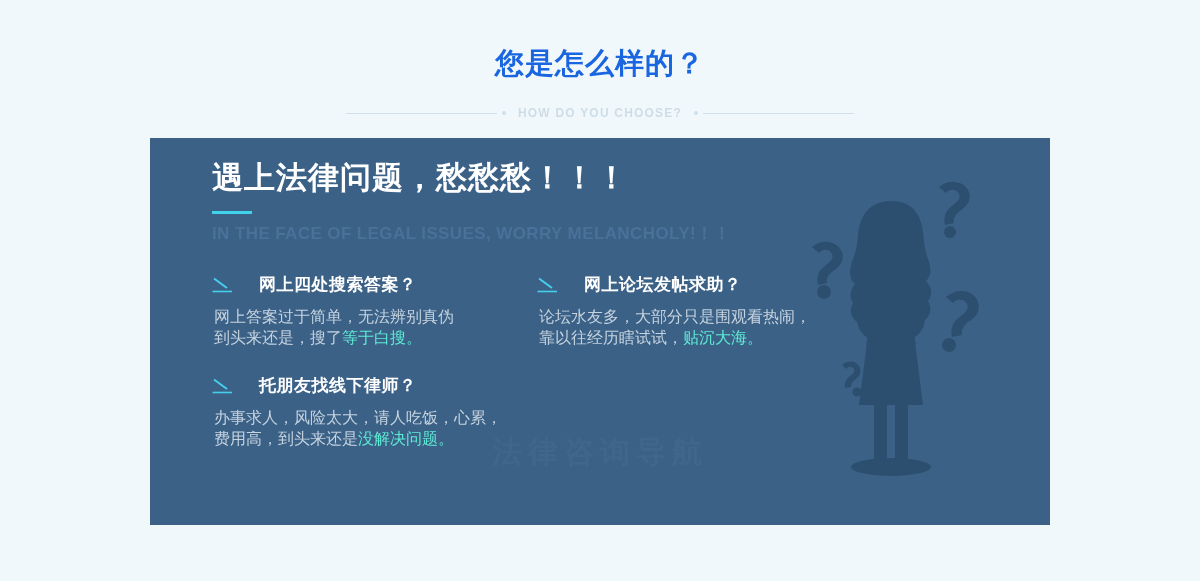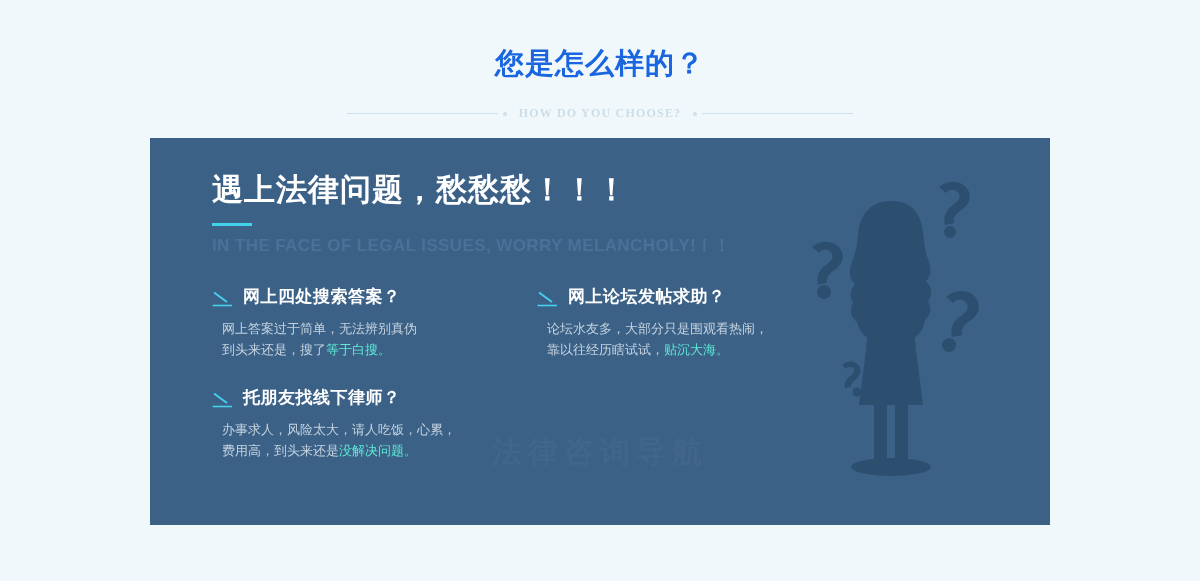--- a/index.html
+++ b/index.html
@@ -13,21 +13,20 @@
     font-family: "Liberation Sans", "DejaVu Sans", sans-serif;
     overflow: hidden;
     position: relative;
   }
 
   
   .section-head {
     width: 1200px;
     padding-top: 44px;
     text-align: center;
-    font-family: Liberation Serif, serif;
   }
   .section-title {
     font-size: 29px;
     font-weight: bold;
     color: #1a65e0;
     letter-spacing: 1px;
     line-height: 38px;
     margin: 0;
   }
   .sub-row {
@@ -83,21 +82,21 @@
     font-size: 30px;
     letter-spacing: 6px;
     color: rgba(255,255,255,0.035);
     font-weight: bold;
     user-select: none;
     pointer-events: none;
   }
 
   .panel-inner {
     position: relative;
-    padding: 32px 0 0 62px;
+    padding: 20px 0 0 62px;
     z-index: 3;
   }
   .panel-title {
     font-size: 31px;
     font-weight: bold;
     color: #ffffff;
     letter-spacing: 1px;
     line-height: 40px;
     margin: 0;
   }
@@ -120,40 +119,40 @@
   .items {
     margin-top: 30px;
     display: grid;
     grid-template-columns: 325px 325px;
     grid-row-gap: 28px;
     width: 700px;
   }
   .item { position: relative; }
   .item-head {
     display: flex;
-    align-items: flex-end;
-    gap: 9px;
+    align-items: center;
+    gap: 25px;
   }
   .slash-icon {
     width: 22px;
     height: 16px;
     flex: 0 0 auto;
     display: block;
   }
   .item-title {
     font-size: 17px;
     font-weight: bold;
     color: #ffffff;
     letter-spacing: 0.5px;
     line-height: 20px;
   }
   .item-body {
     margin-top: 11px;
-    margin-left: 10px;
-    font-size: 13px;
+    margin-left: 2px;
+    font-size: 16px;
     color: #c5d3df;
     line-height: 21px;
   }
   .item-body .hl { color: #5eead4; }
 
   
   .figure {
     position: absolute;
     right: 14px;
     bottom: 0;

